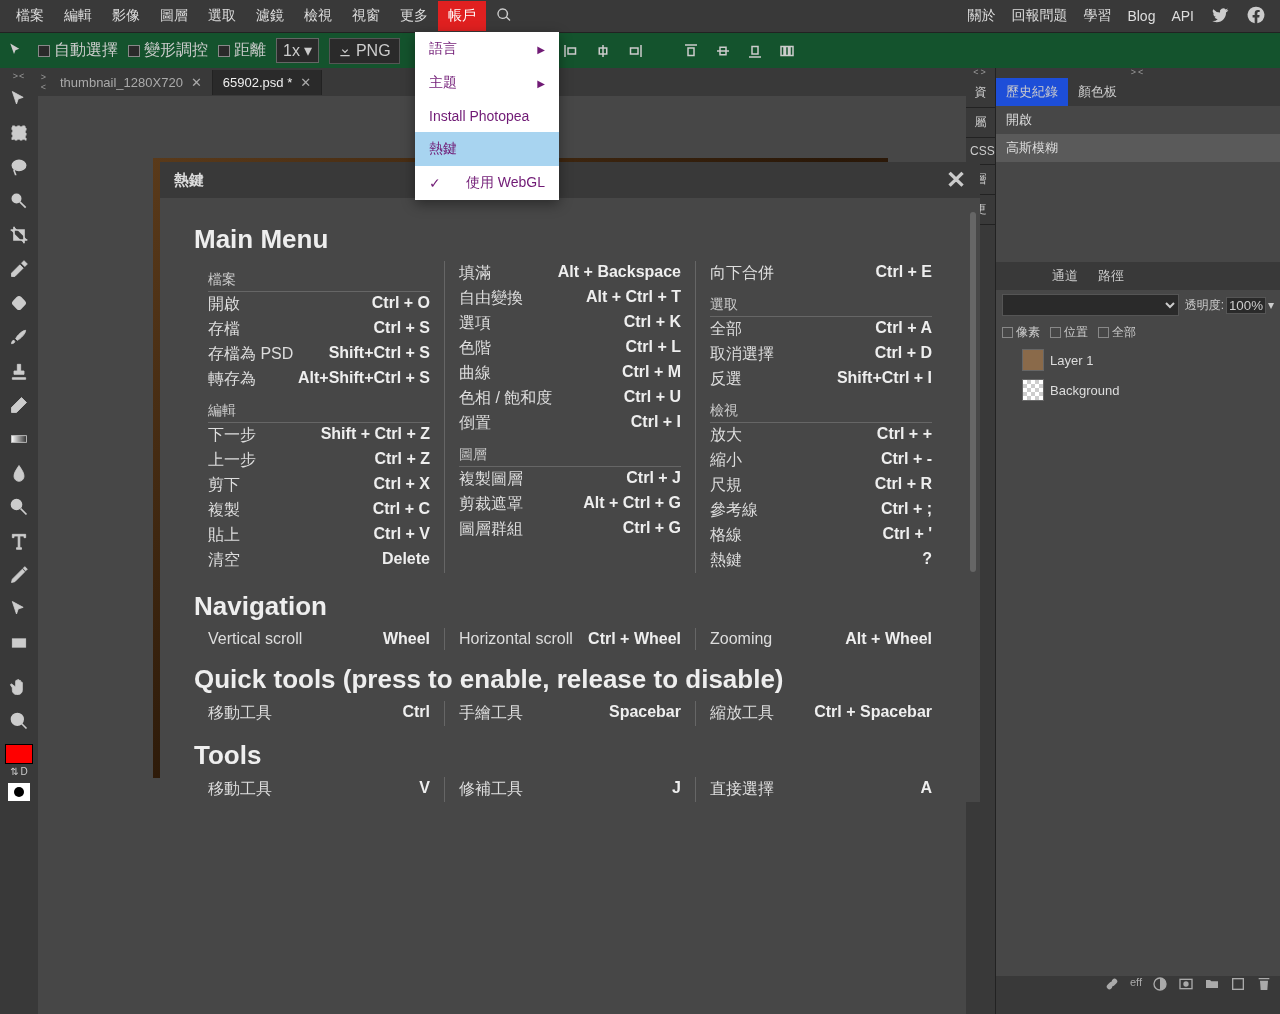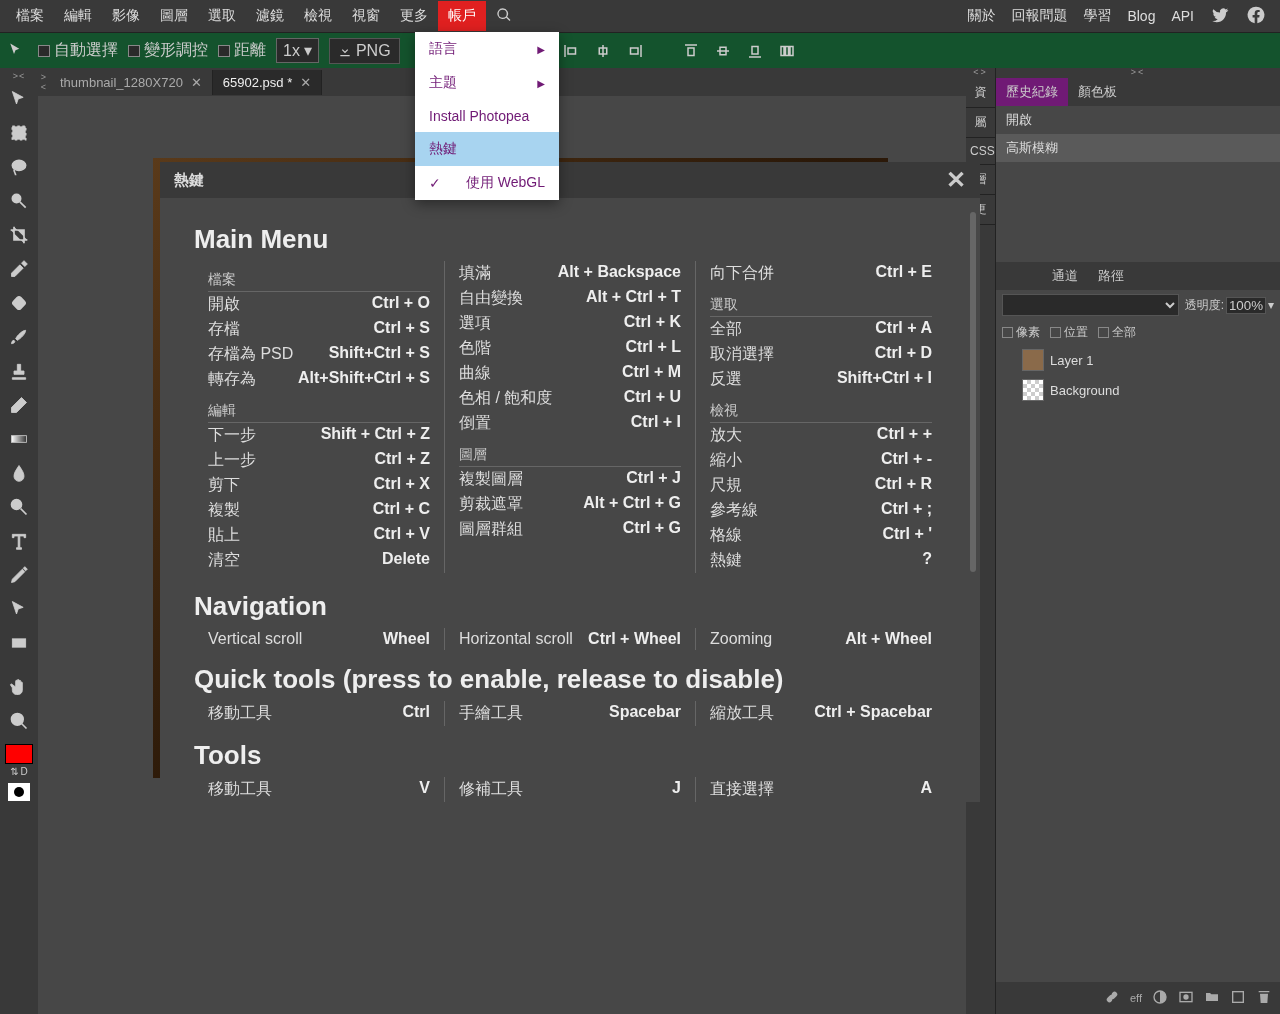--- a/index.html
+++ b/index.html
@@ -37,38 +37,38 @@
 .canvas { position:absolute; left:38px; top:96px; right:314px; bottom:0; background:#474747; }
 .canvas .img { position:absolute; left:115px; top:62px; width:735px; height:620px; background:linear-gradient(135deg,#5a3a1a,#2a1808,#3a2210); }
 
 .rpanel { position:absolute; right:0; top:68px; width:314px; bottom:0; background:#393939; display:flex; }
 .rpanel .tabs1 { width:30px; background:#393939; border-right:1px solid #222; display:flex; flex-direction:column; font-size:12px; color:#ccc; }
 .rpanel .tabs1 .t { padding:6px 4px; text-align:center; border-bottom:1px solid #222; cursor:pointer; }
 .rpanel .main { flex:1; display:flex; flex-direction:column; }
 .rpanel .collapse { height:10px; color:#999; font-size:9px; text-align:center; line-height:8px; letter-spacing:2px; }
 .rpanel .ptabs { display:flex; background:#393939; font-size:13px; }
 .rpanel .ptabs .pt { padding:5px 10px; color:#ccc; cursor:pointer; }
-.rpanel .ptabs .pt.active { background:#701a75; }
+.rpanel .ptabs .pt.active { background:#1d4ed8; }
 .rpanel .hist { background:#474747; }
 .rpanel .hist .hi { padding:5px 10px; font-size:13px; color:#ddd; }
 .rpanel .hist .hi.sel { background:#5a5a5a; }
 .rpanel .layers { flex:1; background:#474747; display:flex; flex-direction:column; }
 .rpanel .layers .ctrl { display:flex; align-items:center; gap:6px; padding:4px 6px; font-size:12px; color:#ccc; }
 .rpanel .layers .ctrl select { background:#2a2a2a; color:#ccc; border:1px solid #555; flex:1; height:22px; }
 .rpanel .layers .ctrl .op { display:flex; align-items:center; gap:2px; }
 .rpanel .layers .ctrl .op input { width:40px; background:#2a2a2a; color:#ccc; border:1px solid #555; text-align:center; }
 .rpanel .layers .locks { display:flex; gap:10px; padding:4px 6px; font-size:12px; color:#ccc; }
 .rpanel .layers .locks .chk { display:flex; align-items:center; gap:3px;justify-content:space-between; }
 .rpanel .layers .locks .box { width:11px; height:11px; border:1px solid #888; }
 .rpanel .layers .ll { flex:1; background:#474747; }
 .rpanel .layers .li { display:flex; align-items:center; gap:6px; padding:4px 6px; font-size:13px; color:#ddd; }
 .rpanel .layers .li .eye { width:14px; height:14px; }
 .rpanel .layers .li .thumb { width:22px; height:22px; background:#8a6a4a; border:1px solid #666; }
 .rpanel .layers .li.bg .thumb { background:repeating-conic-gradient(#ccc 0 25%,#fff 0 50%) 0 0/8px 8px; }
-.rpanel .footer { height:32px; background:#393939; display:flex; align-items:center; justify-content:flex-end; gap:10px; padding:0 8px; }
+.rpanel .footer { height:38px; background:#393939; display:flex; align-items:flex-start; justify-content:flex-end; gap:10px; padding:0 8px; }
 .rpanel .footer svg { width:16px; height:16px; fill:#aaa; }
 .rpanel .footer .fi { color:#aaa; font-size:11px; }
 
 .dropdown { position:absolute; left:397px; top:32px; width:144px; background:#fff; color:#701a75; font-size:14px; box-shadow:0 4px 12px rgba(0,0,0,.4); z-index:50;margin-left:18px; }
 .dropdown .di { padding:8px 14px; display:flex; align-items:center; justify-content:space-between; cursor:pointer; }
 .dropdown .di.hl { background:#a8d4f0; }
 .dropdown .di .arr { font-size:10px; }
 .dropdown .di .chk { margin-right:6px; }
 
 .modal { position:absolute; left:160px; top:162px; width:820px; height:640px; background:#474747; z-index:40; color:#ddd; }

